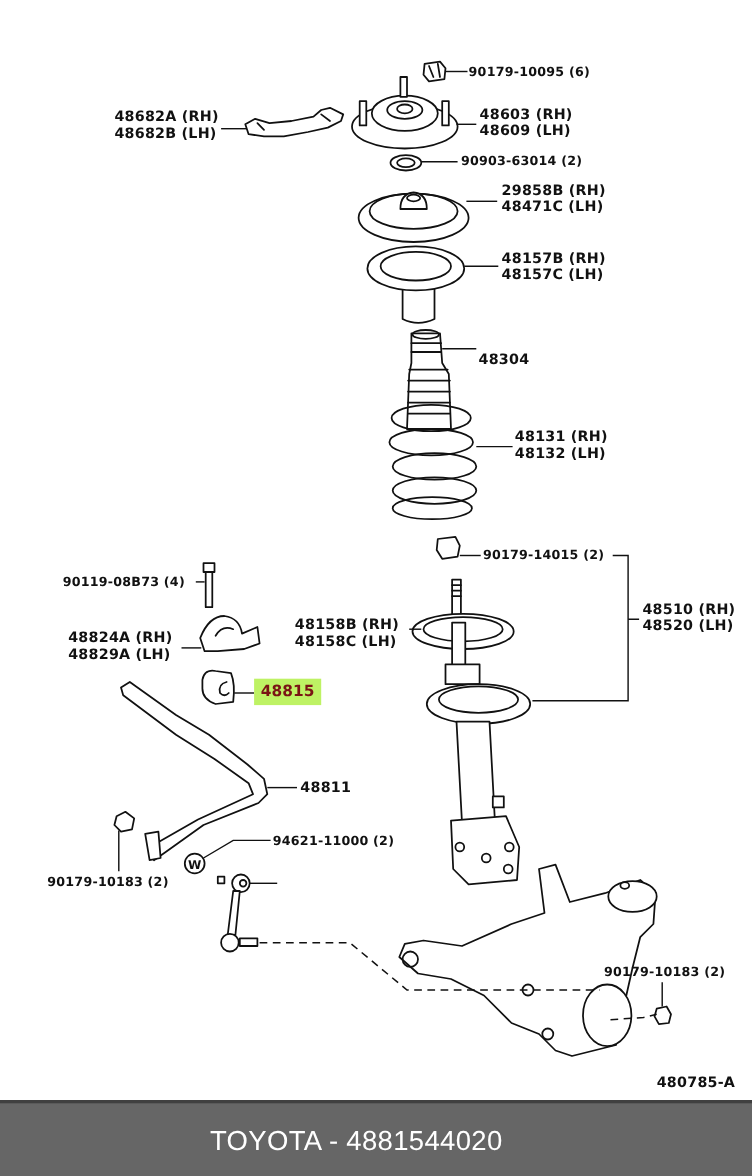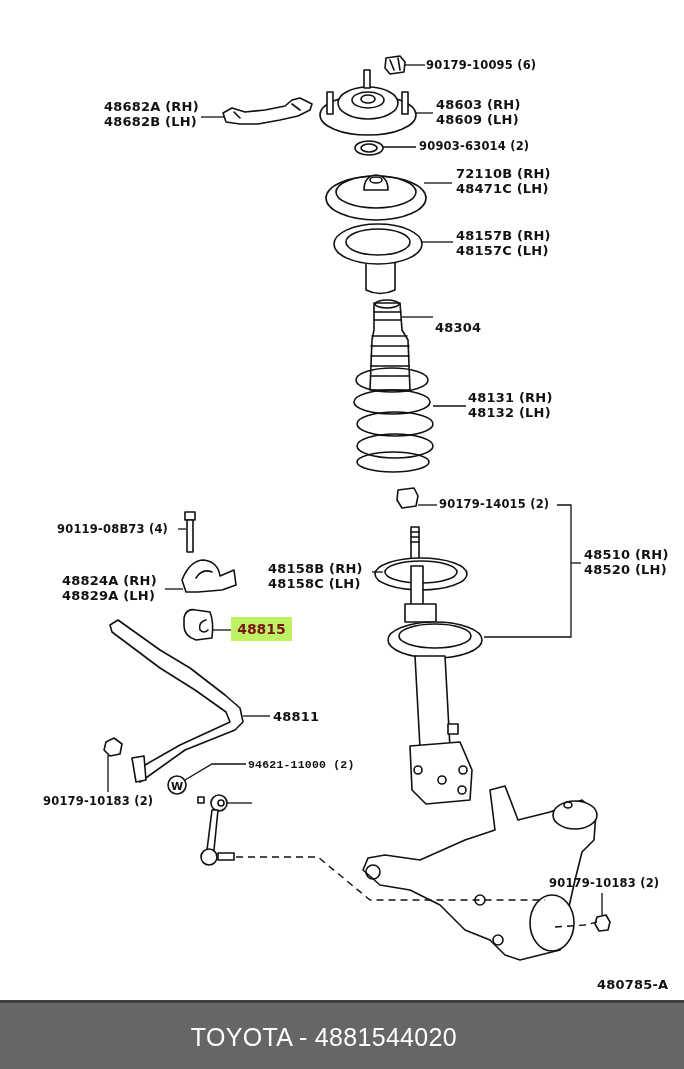--- a/index.html
+++ b/index.html
@@ -182,21 +182,21 @@
   </div>
 
   <div class="lbl" style="left:104px;top:99px;">
     <span class="ln">48682A (RH)</span>
     <span class="ln">48682B (LH)</span>
   </div>
 
   <div class="lbl sm" style="left:419px;top:140px;">90903-63014 (2)</div>
 
   <div class="lbl" style="left:456px;top:166px;">
-    <span class="ln">72110B (RH)</span>
+    <span class="ln">29858B (RH)</span>
     <span class="ln">48471C (LH)</span>
   </div>
 
   <div class="lbl" style="left:456px;top:228px;">
     <span class="ln">48157B (RH)</span>
     <span class="ln">48157C (LH)</span>
   </div>
 
   <div class="lbl" style="left:435px;top:320px;">48304</div>
 
@@ -221,21 +221,21 @@
 
   <div class="lbl" style="left:62px;top:573px;">
     <span class="ln">48824A (RH)</span>
     <span class="ln">48829A (LH)</span>
   </div>
 
   <div class="hl">48815</div>
 
   <div class="lbl" style="left:273px;top:709px;">48811</div>
 
-  <div class="lbl sm" style="left:248px;top:758px;font-family:Liberation Mono, monospace;">94621-11000 (2)</div>
+  <div class="lbl sm" style="left:248px;top:758px;">94621-11000 (2)</div>
 
   <div class="lbl sm" style="left:43px;top:795px;">90179-10183 (2)</div>
 
 
   <div class="lbl sm" style="left:549px;top:877px;">90179-10183 (2)</div>
 
   <div class="lbl" style="left:597px;top:977px;">480785-A</div>
 </div>
 
 <div id="footer">

